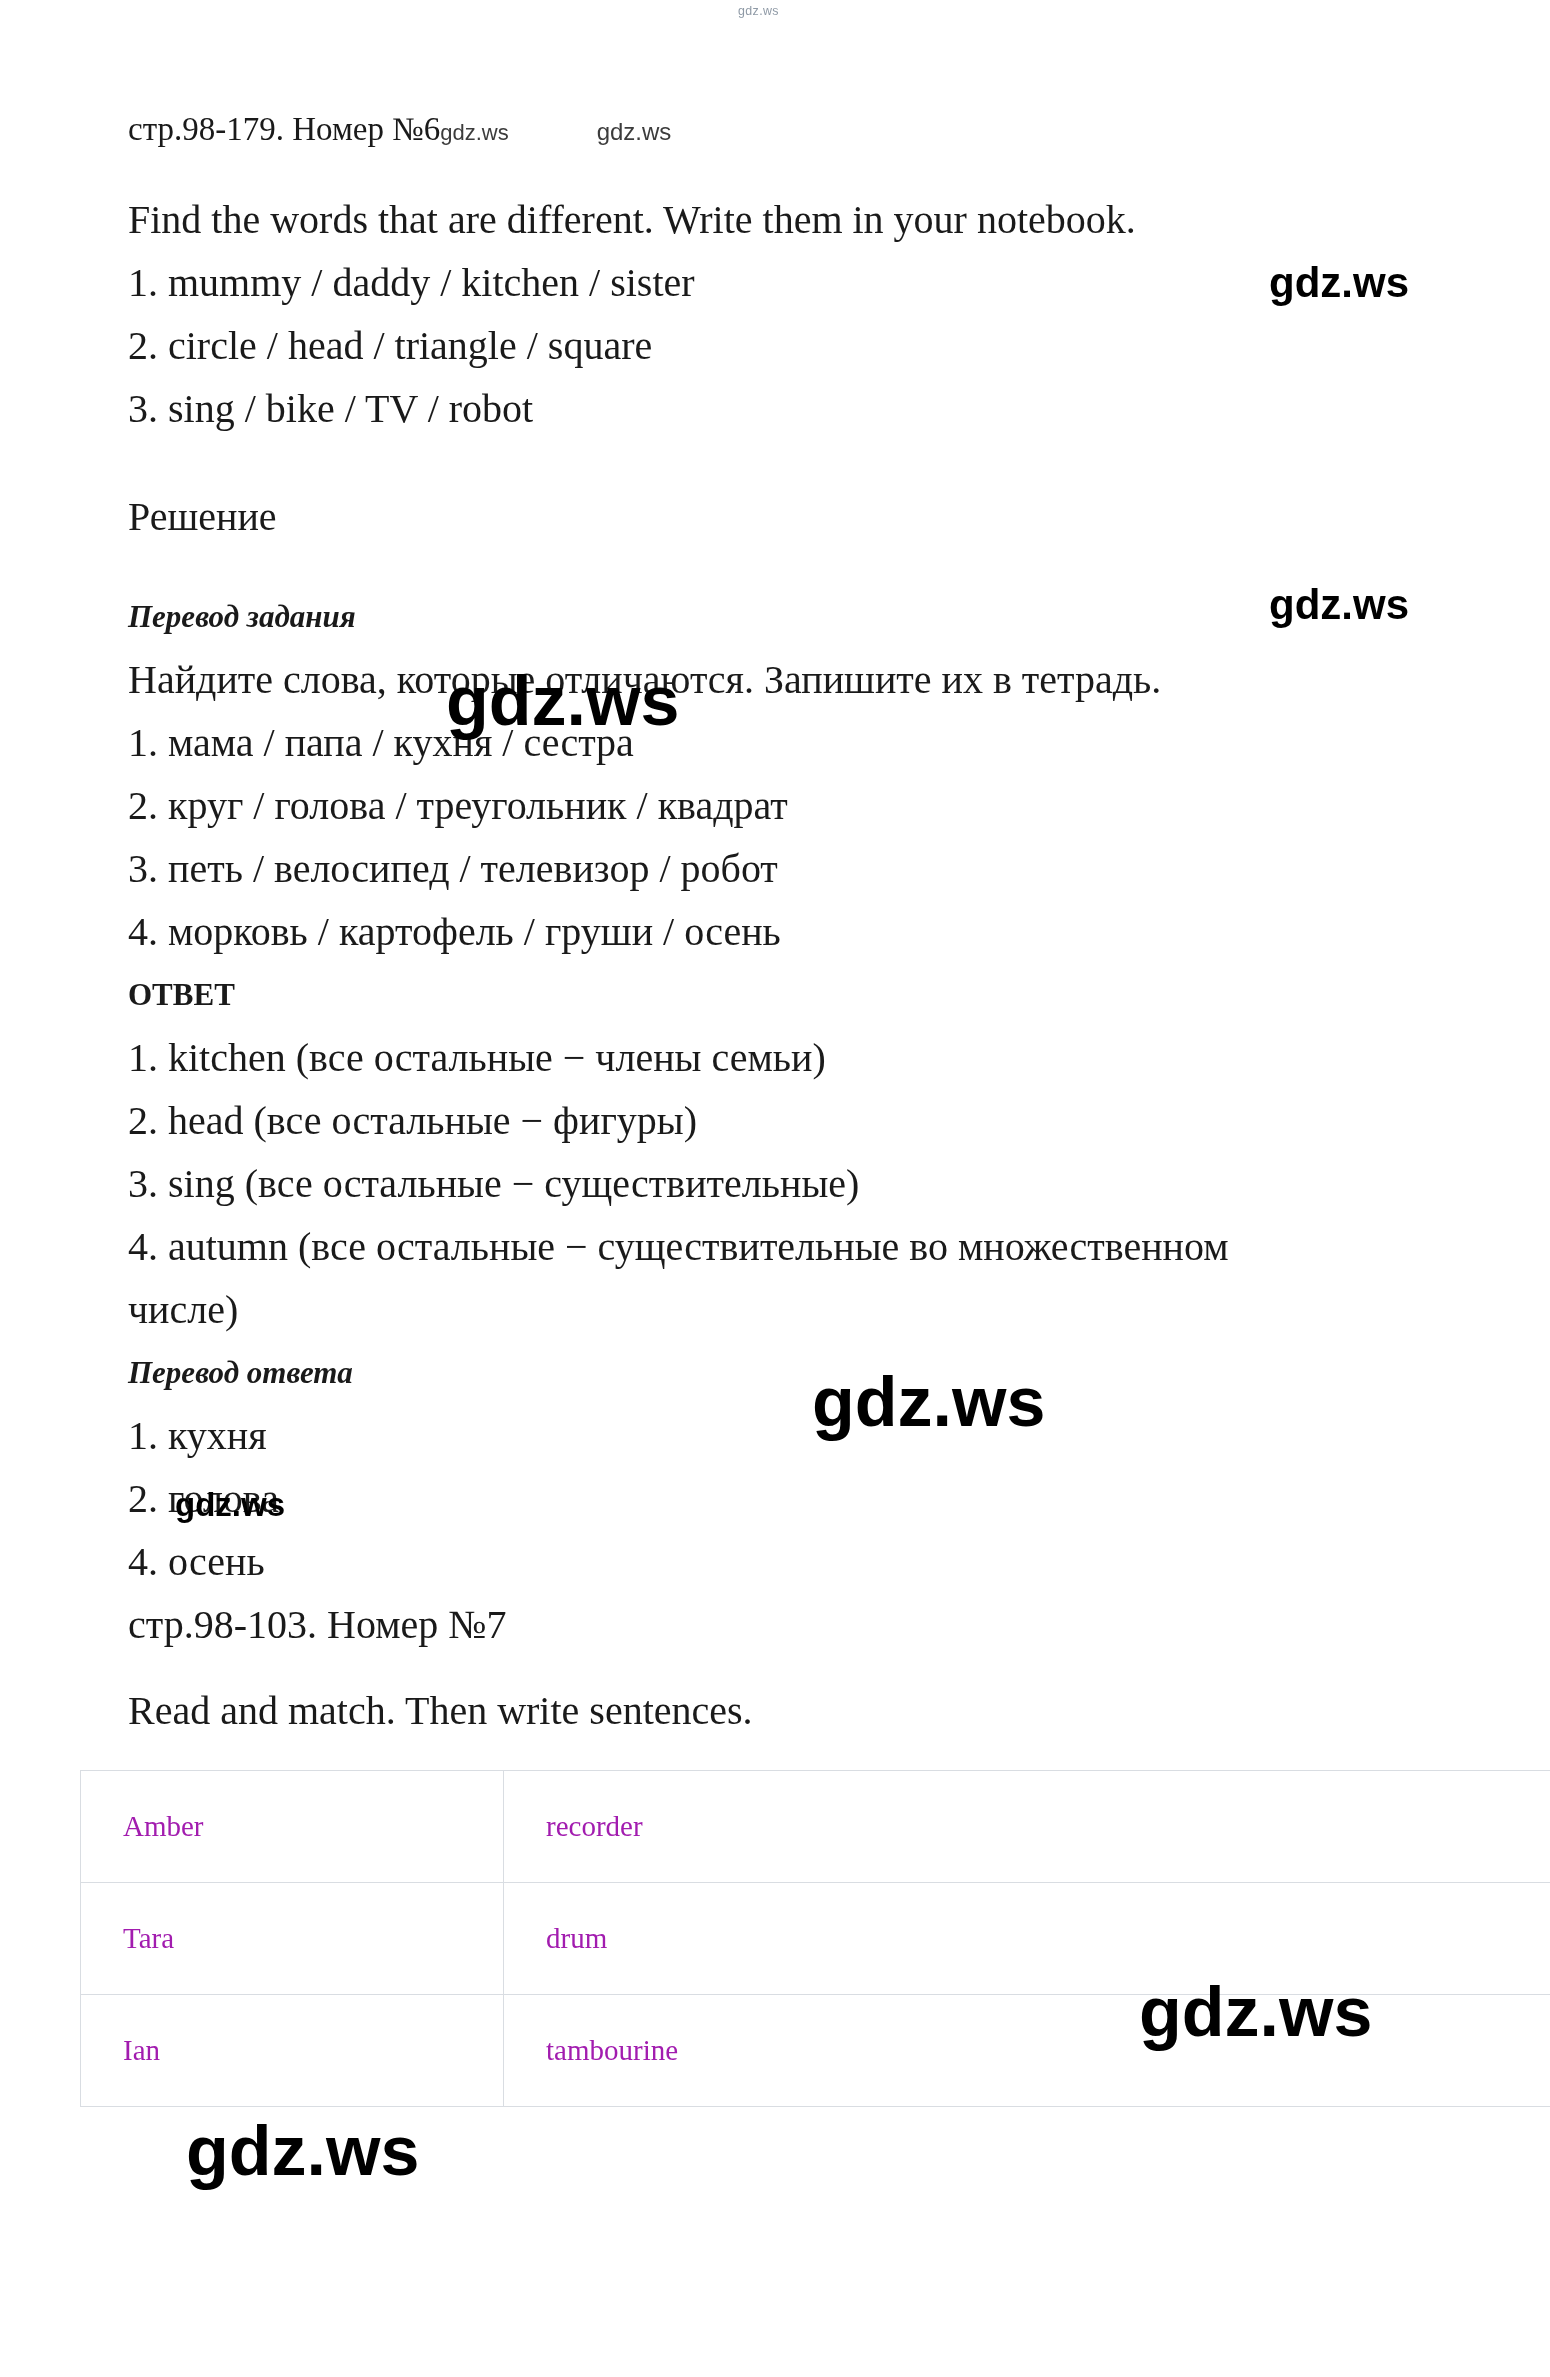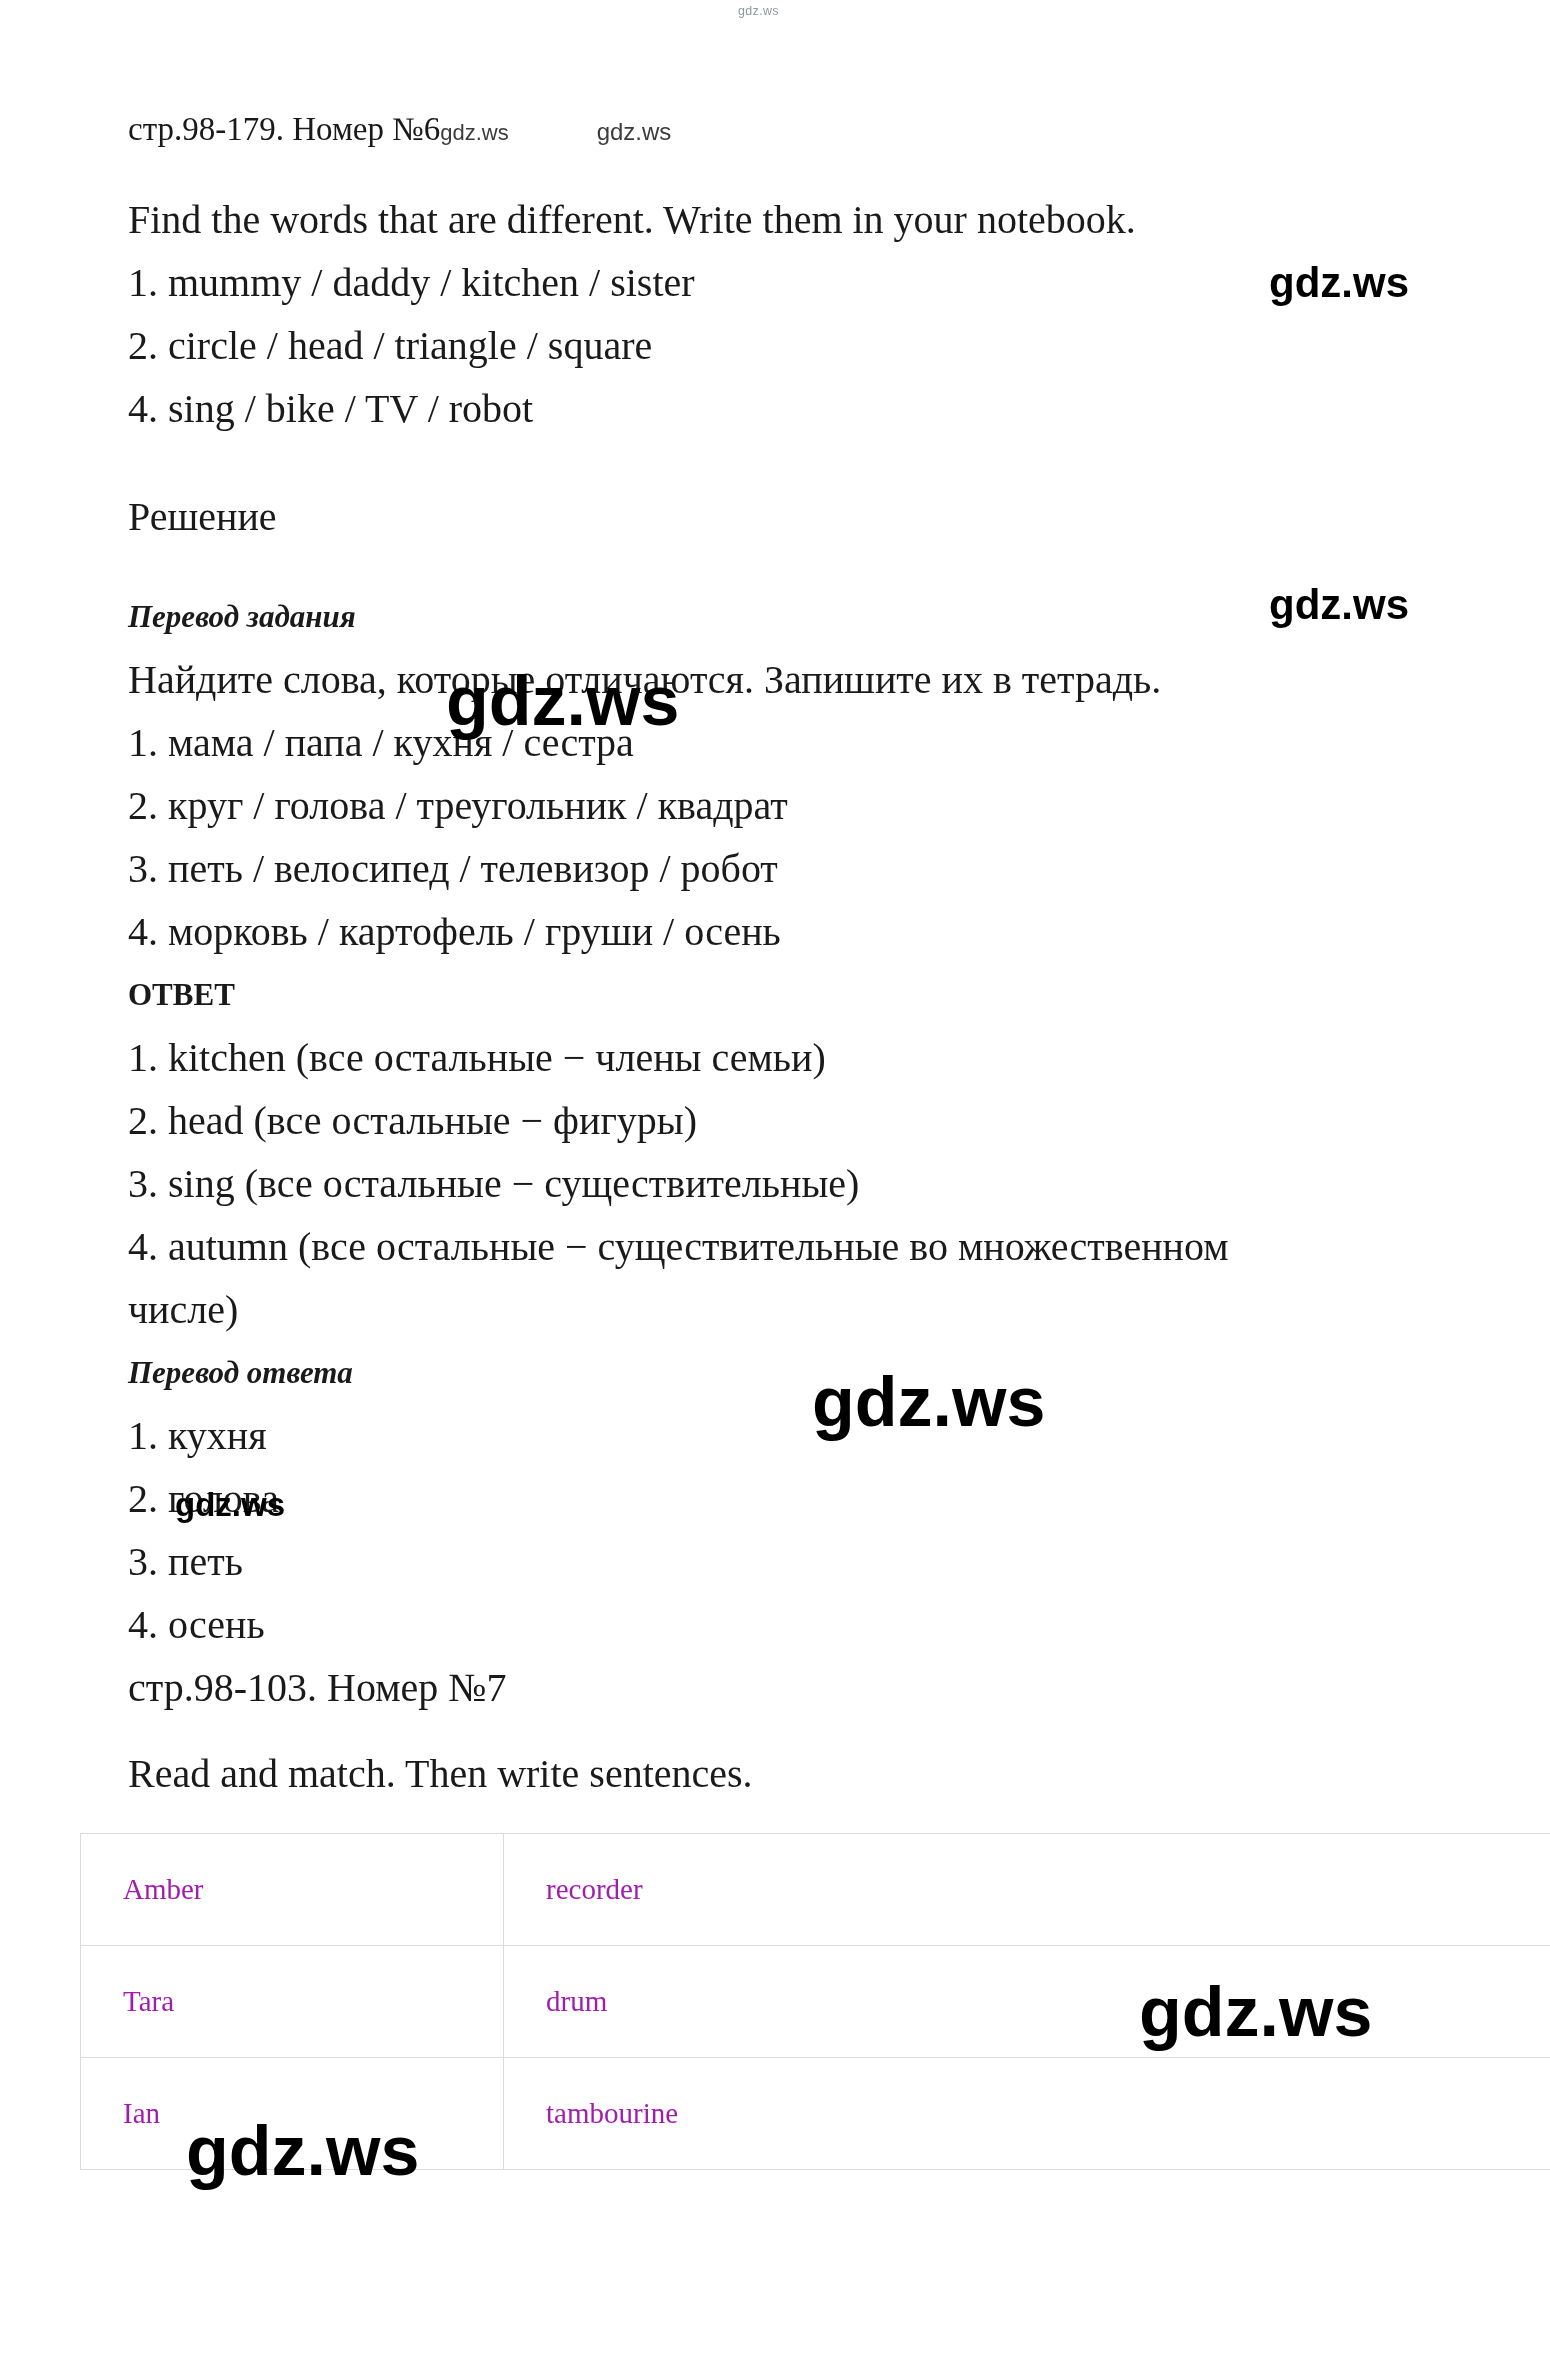--- a/index.html
+++ b/index.html
@@ -122,21 +122,21 @@
 
     <div class="task-heading">
       <span>стр.98-179. Номер №6</span><span class="inline-wm">gdz.ws</span><span class="inline-wm2">gdz.ws</span>
     </div>
 
     <div class="gap-m"></div>
 
     <div class="line">Find the words that are different. Write them in your notebook.</div>
     <div class="line">1. mummy / daddy / kitchen / sister</div>
     <div class="line">2. circle / head / triangle / square</div>
-    <div class="line">4. sing / bike / TV / robot</div>
+    <div class="line">3. sing / bike / TV / robot</div>
 
     <div class="gap-xl"></div>
 
     <div class="line">Решение</div>
 
     <div class="gap-l"></div>
 
     <div class="bold-italic">Перевод задания</div>
     <div class="line">Найдите слова, которые отличаются. Запишите их в тетрадь.</div>
     <div class="line">1. мама / папа / кухня / сестра</div>
@@ -146,21 +146,20 @@
 
     <div class="bold">ОТВЕТ</div>
     <div class="line">1. kitchen (все остальные − члены семьи)</div>
     <div class="line">2. head (все остальные − фигуры)</div>
     <div class="line">3. sing (все остальные − существительные)</div>
     <div class="line wrapline" style="max-width:1227px;">4. autumn (все остальные − существительные во множественном числе)</div>
 
     <div class="bold-italic">Перевод ответа</div>
     <div class="line">1. кухня</div>
     <div class="line">2. голова</div>
-    <div class="line">3. петь</div>
     <div class="line">4. осень</div>
 
     <div class="line">стр.98-103. Номер №7</div>
 
     <div class="gap-m"></div>
 
     <div class="line">Read and match. Then write sentences.</div>
 
   </div>
 

